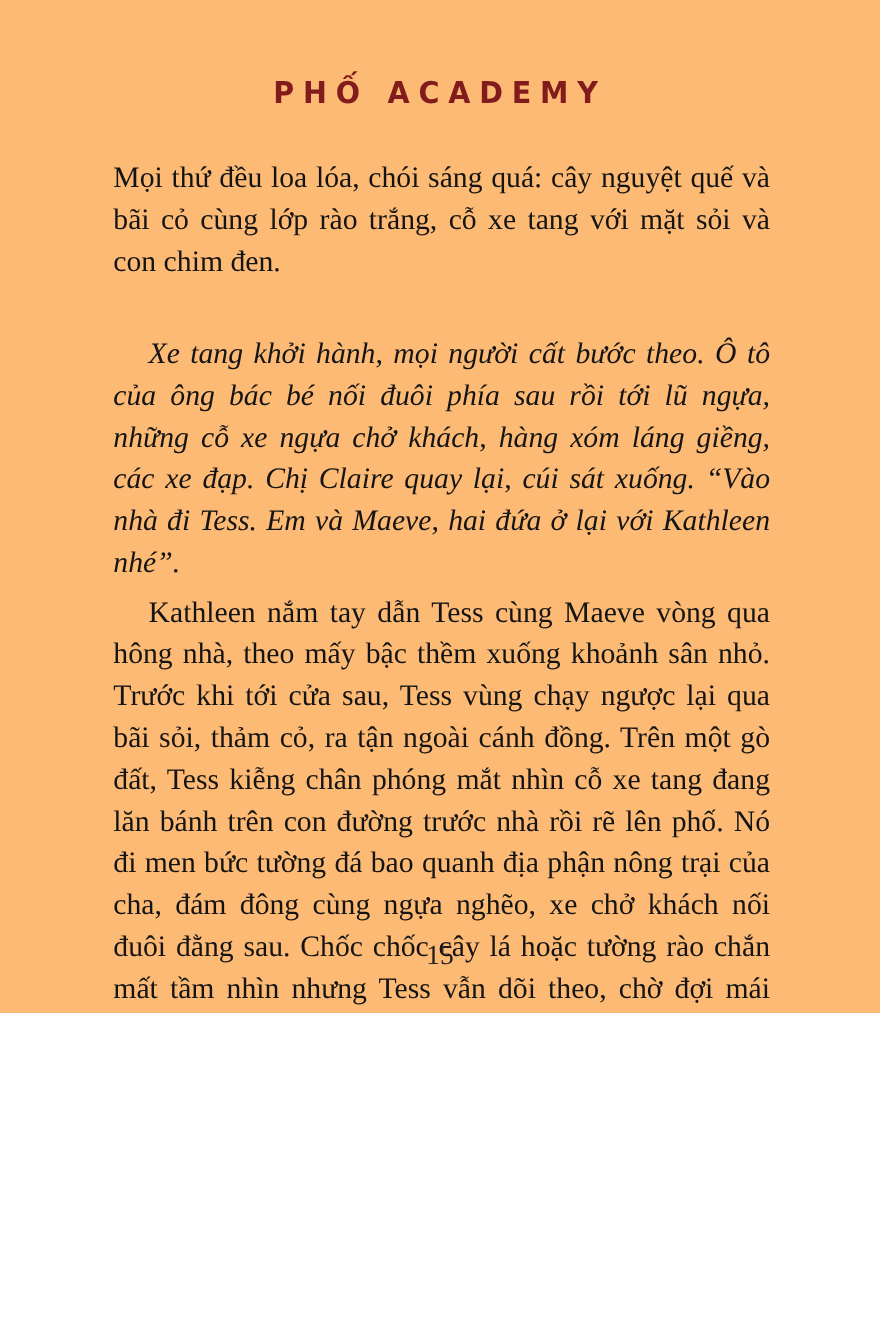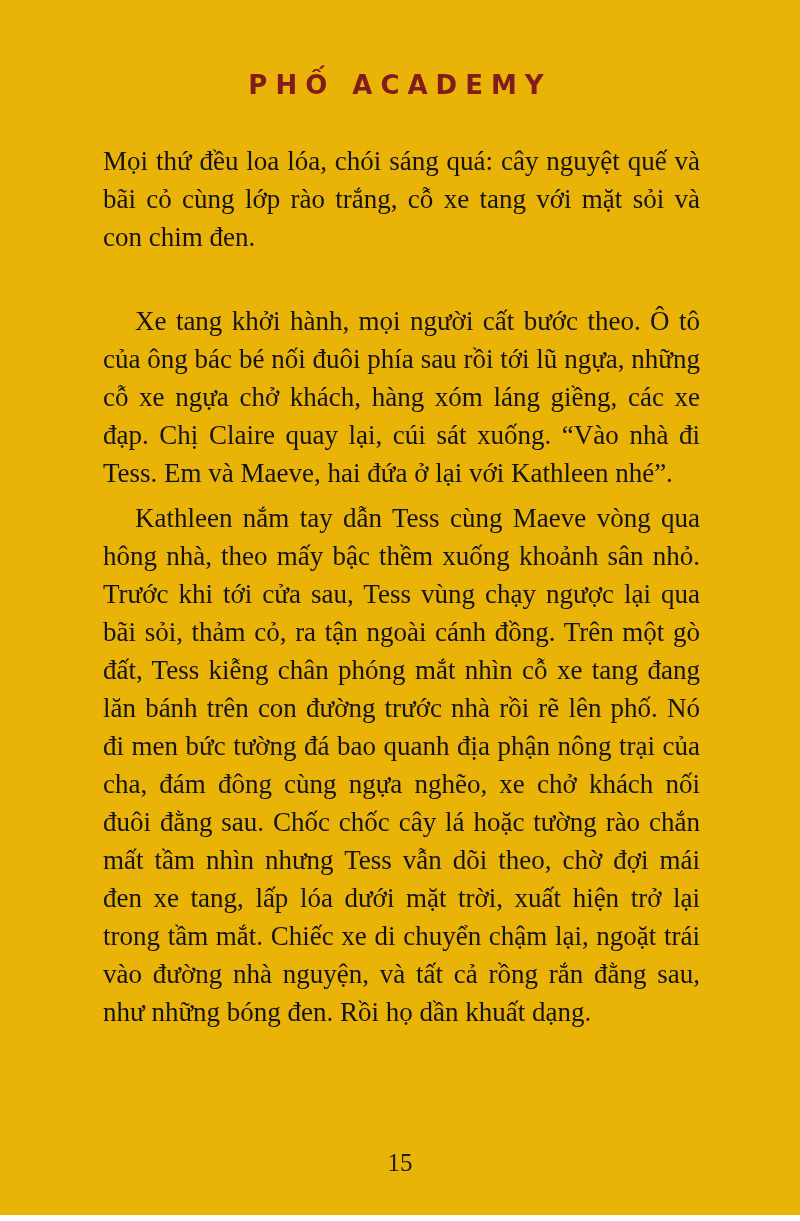--- a/index.html
+++ b/index.html
@@ -3,22 +3,22 @@
 <meta charset="utf-8">
 <style>
   html, body {
     margin: 0;
     padding: 0;
     background: #ffffff;
   }
   .page {
     position: relative;
     width: 800px;
-    height: 1215px;
-    background: #eab308;
+    height: 921px;
+    background: #fdba74;
     box-sizing: border-box;
     overflow: hidden;
     font-family: "Liberation Serif", "DejaVu Serif", serif;
   }
   .running-header {
     margin-top: 70px;
     text-align: center;
     color: #821c1c;
     font-family: "DejaVu Sans", "Liberation Sans", sans-serif;
     font-weight: 800;
@@ -35,20 +35,21 @@
   }
   .para {
     margin: 0 0 7px 0;
     text-indent: 32px;
   }
   .para.no-indent {
     text-indent: 0;
   }
   .para.scene-break {
     margin-top: 46px;
+    font-style: italic;
   }
   .page-footer {
     position: absolute;
     bottom: 38px;
     left: 0;
     right: 0;
     text-align: center;
     color: #1c1c1c;
     font-size: 25px;
     font-family: "Liberation Serif", "DejaVu Serif", serif;

